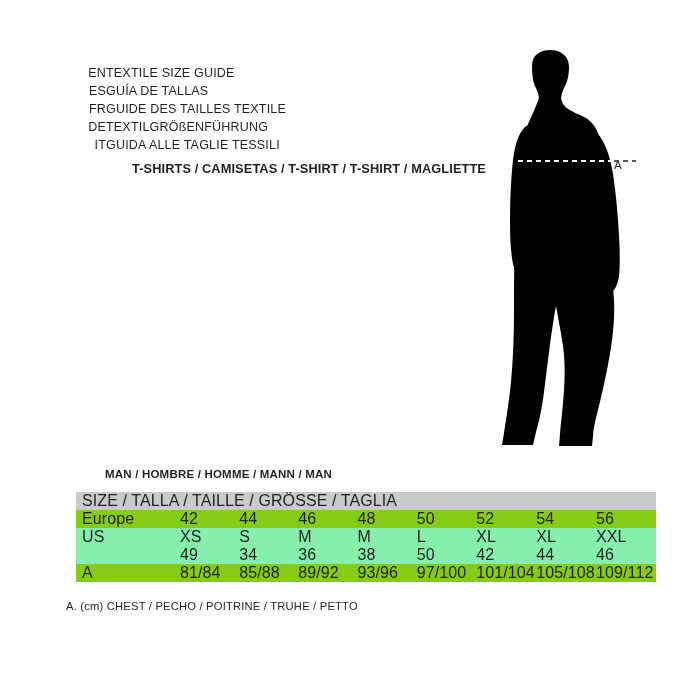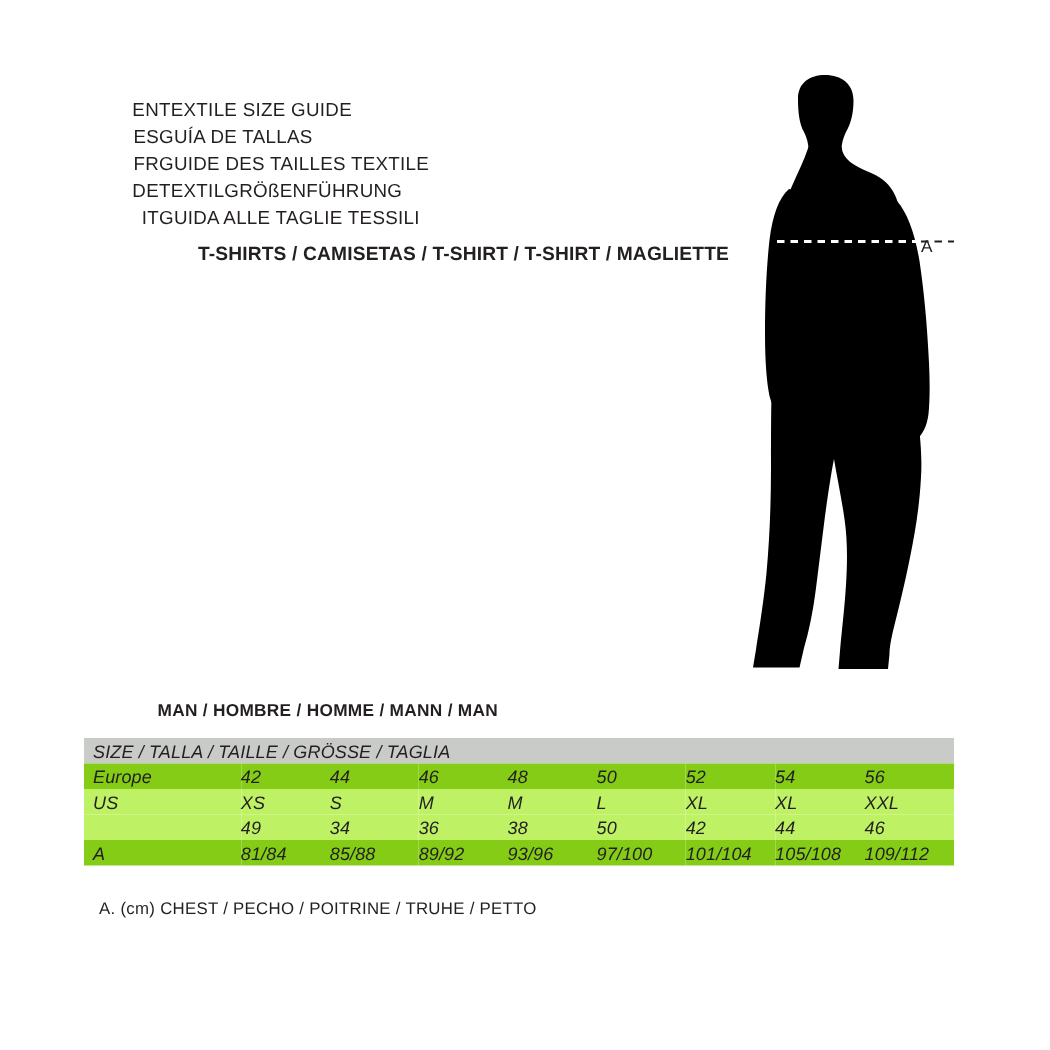--- a/index.html
+++ b/index.html
@@ -86,39 +86,38 @@
     left: 66px;
     top: 468px;
     font-size: 11.5px;
     font-weight: bold;
     letter-spacing: 0.2px;
     margin-left: 39px;
   }
 
   table.size-table {
     position: absolute;
-    left: 56px;
+    left: 76px;
     top: 492px;
     width: 580px;
     border-collapse: collapse;
-    font-size: 12px;
+    font-size: 16px;
     letter-spacing: 0.1px;
-    font-style: italic;
   }
   table.size-table td {
     padding: 0;
     height: 17px;
     vertical-align: middle;
   }
   .row-head td {
     background: #c9cbc8;
     font-weight: normal;
     height: 18px;
   }
-  .row-alt td { background: #bef264; }
+  .row-alt td { background: #86efac; }
   .row-plain td { background: #84cc16; }
 
   .c-label { width: 100px; padding-left: 6px !important; }
   .c-val   { width: 60px; }
 
   .footnote {
     position: absolute;
     left: 66px;
     top: 600px;
     font-size: 11.2px;

